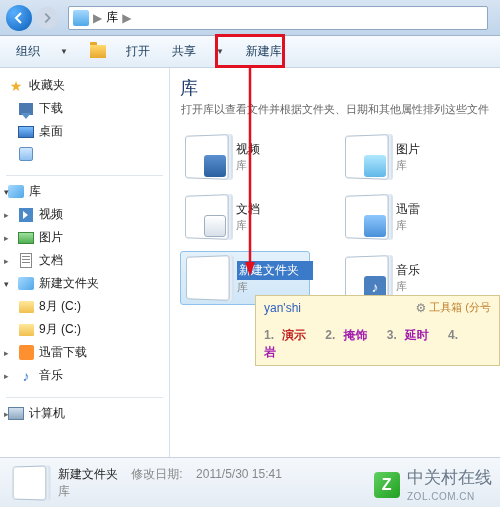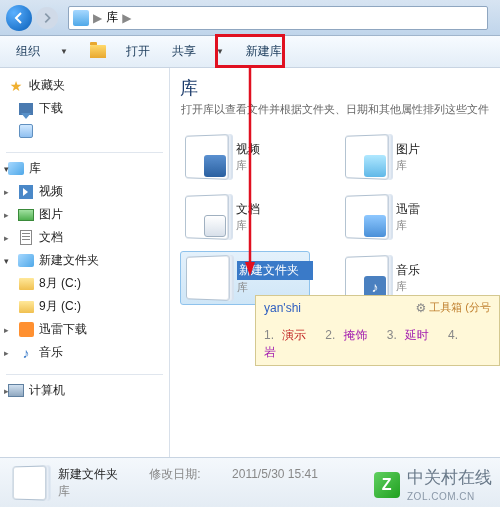--- a/index.html
+++ b/index.html
@@ -59,28 +59,28 @@
 .lib-badge.pic { background: linear-gradient(to bottom, #b0e8ff, #60b8e8); }
 .lib-badge.xl { background: linear-gradient(to bottom, #8ec8ff, #4a90d8); }
 .lib-badge.mus { background: #4a80c0; display: flex; align-items: center; justify-content: center; color: #fff; font-size: 14px; }
 .lib-label .ln1 { color: #222; font-size: 12px; white-space: nowrap; }
 .lib-label .ln2 { color: #888; font-size: 11px; }
 .edit-sel { background: #3a7ac8; color: #fff; padding: 1px 2px; display: inline-block; width: 76px; }
 .ime { position: absolute; left: 255px; top: 295px; background: #fff8d8; border: 1px solid #d4c890; padding: 4px 8px; font-size: 12px; min-width: 230px; }
 .ime-row1 { color: #3060c0; margin-bottom: 12px; display: flex; align-items: center; justify-content: space-between; }
 .ime-tool { color: #c08030; font-size: 11px; display: flex; align-items: center; gap: 3px; }
 .ime-gear { color: #888; font-size: 12px; }
-.ime-row2 span { margin-right: 8px; }
+.ime-row2 span { margin-right: 8px; font-weight: bold; }
 .ime-row2 .n { color: #888; }
 .ime-row2 .c1 { color: #c02020; }
 .ime-row2 .c { color: #a21caf; }
 .statusbar { height: 50px; background: linear-gradient(to bottom, #f4f8fc, #e4ecf4); border-top: 1px solid #c8d4e2; display: flex; align-items: center; padding: 6px 10px; gap: 10px; position: relative; }
 .status-icon { width: 38px; height: 38px; position: relative; }
 .status-txt .l1 { color: #222; }
-.status-txt .l1 .dim { color: #888; margin-left: 28px; }
+.status-txt .l1 .dim { color: #888; margin-left: 10px; }
 .status-txt .l2 { color: #888; }
 .watermark { position: absolute; right: 8px; bottom: 4px; text-align: left; }
 .wm-logo { width: 26px; height: 26px; background: linear-gradient(135deg, #60d060, #20a020); border-radius: 4px; display: inline-block; vertical-align: middle; position: relative; }
 .wm-logo::after { content: "Z"; position: absolute; inset: 0; color: #fff; font-weight: bold; font-size: 16px; display: flex; align-items: center; justify-content: center; }
 .wm-txt { display: inline-block; vertical-align: middle; margin-left: 4px; }
 .wm-txt .a { color: #6a7a8a; font-size: 17px; display: block; }
 .wm-txt .b { color: #8a98a8; font-size: 10px; letter-spacing: 0.5px; }
 </style>
 </head>
 <body>
@@ -132,20 +132,26 @@
           <span>收藏夹</span>
         </div>
         <div class="side-item">
           <span class="ico">
               <span class="ico-dl"></span>
             </span>
           <span>下载</span>
         </div>
         <div class="side-item">
           <span class="ico">
+              <span class="ico-desktop"></span>
+            </span>
+          <span>桌面</span>
+        </div>
+        <div class="side-item">
+          <span class="ico">
               <span class="ico-recent"></span>
             </span>
         </div>
       </div>
       <div class="divider"></div>
       <div class="side-group">
         <div class="side-item head">
           <span class="tri open">▾</span>
           <span class="ico">
               <span class="ico-lib"></span>

